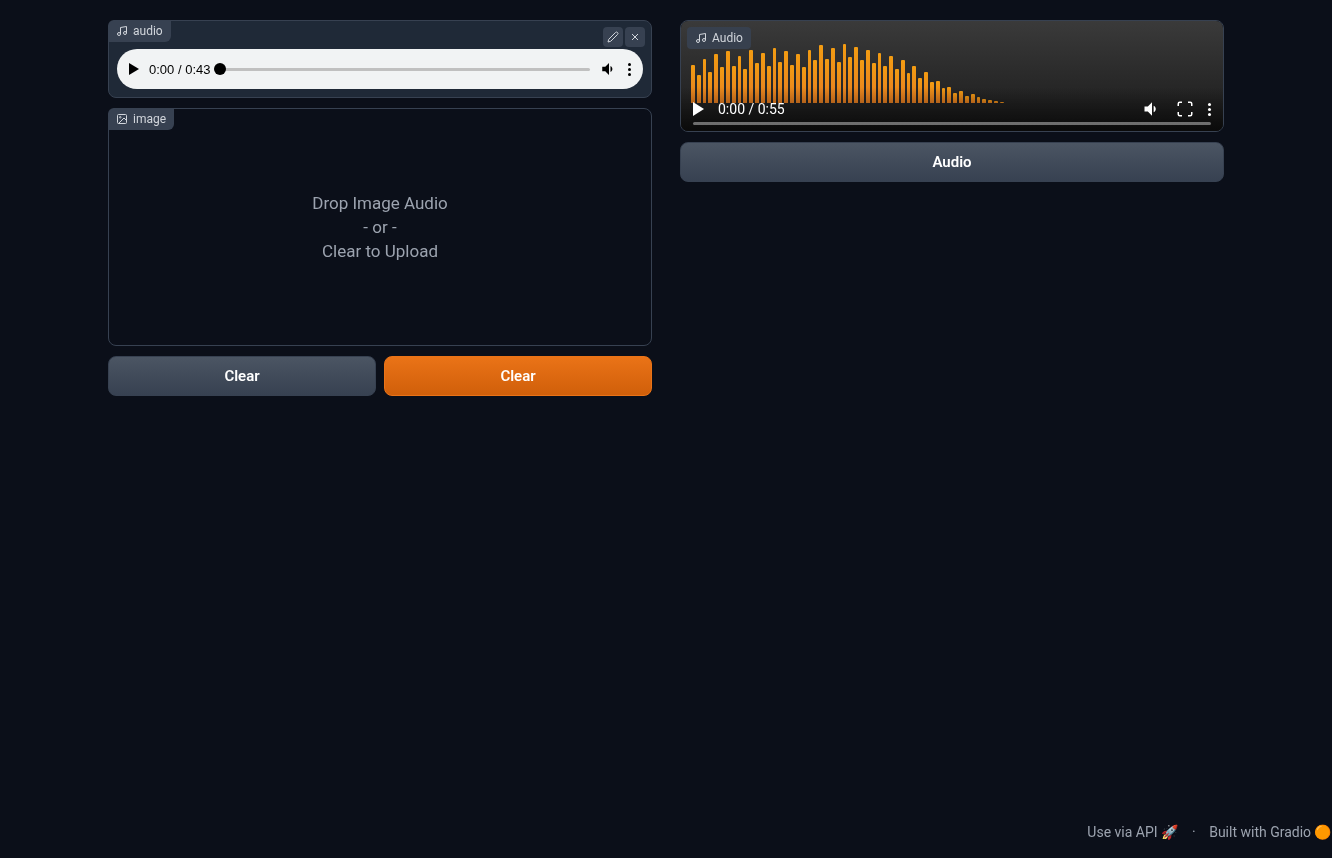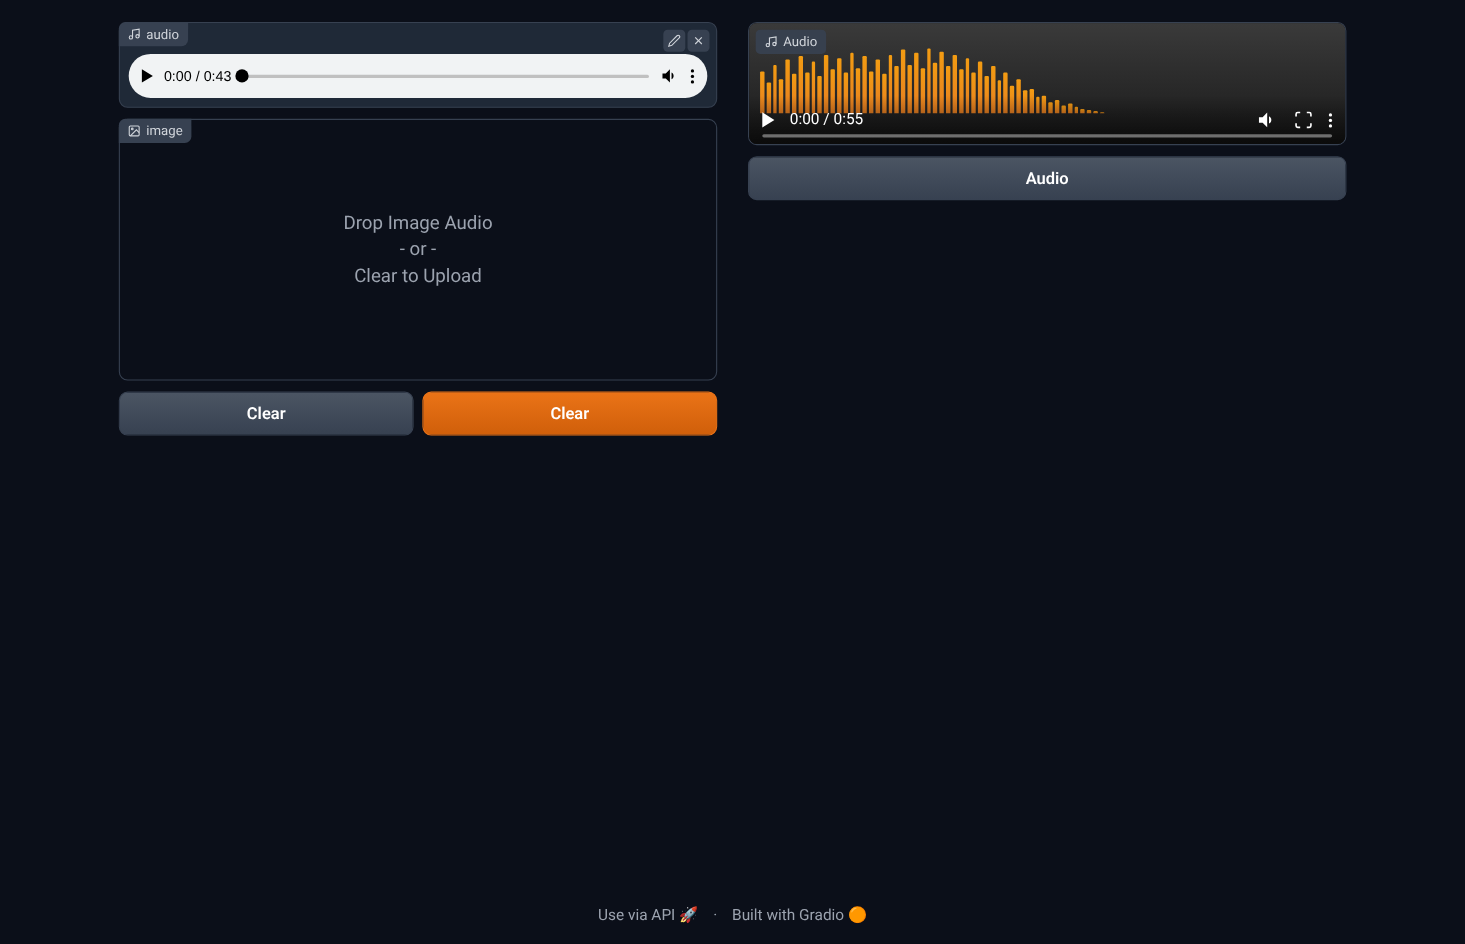--- a/index.html
+++ b/index.html
@@ -269,21 +269,21 @@
       font-weight: 600;
       font-size: 15px;
       color: #fff;
       cursor: pointer;
     }
     .footer {
       position: absolute;
       bottom: 18px;
       left: 0;
       right: 0;
-      text-align: center;
+      text-align: right;
       color: #9ca3af;
       font-size: 14px;
     }
     .footer a {
       color: #9ca3af;
       text-decoration: none;
       cursor: pointer;
     }
     .footer-sep {
       margin: 0 10px;

